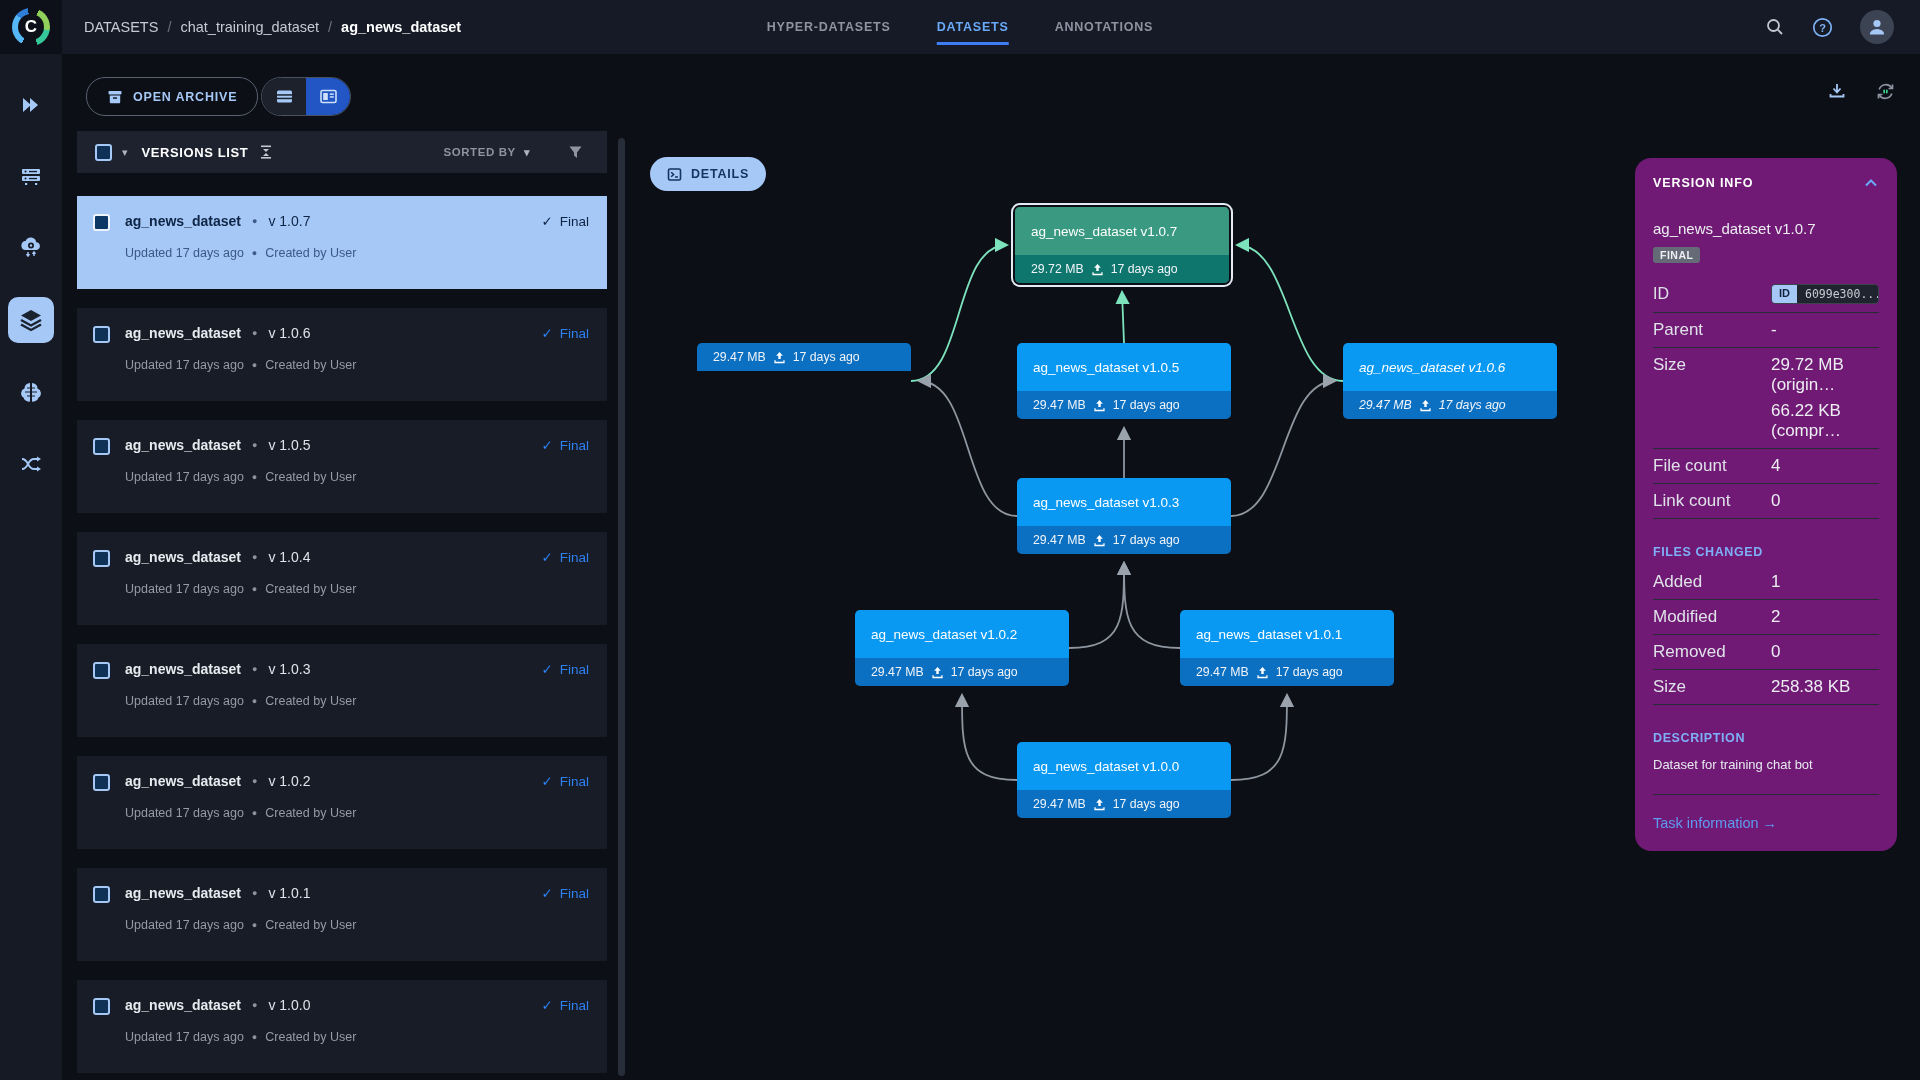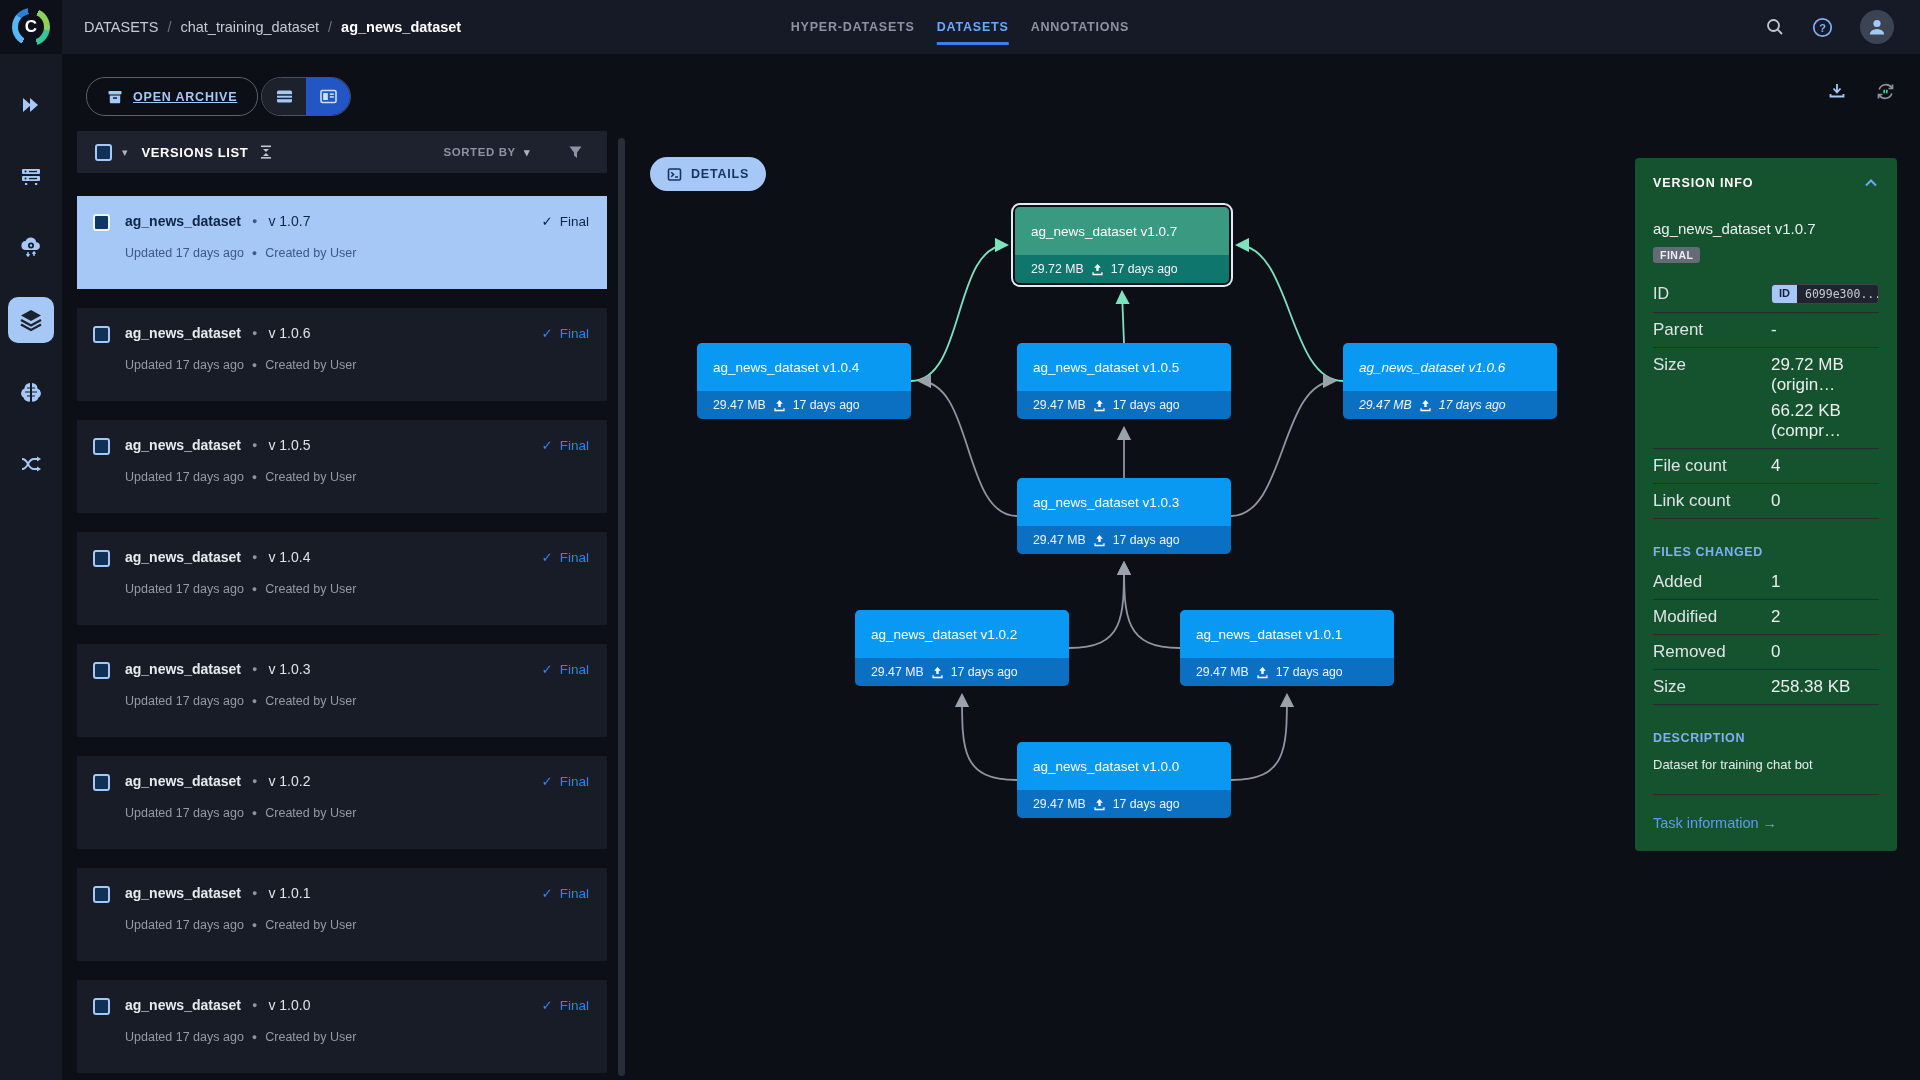--- a/index.html
+++ b/index.html
@@ -12,41 +12,41 @@
   .logo-box { width:62px; height:54px; background:#0d1019; display:flex; align-items:center; justify-content:center; }
   .logo-ring { width:38px; height:38px; border-radius:50%;
     background:conic-gradient(from 210deg, #55b7f5 0 100deg, #2f7fd6 100deg 140deg, #0d1019 140deg 175deg, #8ed05a 175deg 250deg, #36c79b 250deg 310deg, #0d1019 310deg 360deg);
     display:flex; align-items:center; justify-content:center; }
   .logo-ring .inner { width:26px; height:26px; border-radius:50%; background:#0d1019;
     display:flex; align-items:center; justify-content:center; font-weight:bold; font-size:17px; color:#fff; }
   .breadcrumb { margin-left:22px; font-size:14.5px; color:#c6cad3; display:flex; gap:9px; align-items:center; }
   .breadcrumb .sep { color:#6d7380; }
   .breadcrumb .crumb { cursor:pointer; }
   .breadcrumb .crumb:last-child { font-weight:bold; color:#ffffff; }
-  .tabs { position:absolute; left:50%; transform:translateX(-50%); height:36px; display:flex; gap:22px; }
+  .tabs { position:absolute; left:50%; transform:translateX(-50%); height:36px; display:flex; gap:46px; }
   .tab { display:flex; align-items:center; font-size:12.5px; font-weight:bold; letter-spacing:0.8px;
     color:#8d93a0; cursor:pointer; border-bottom:3px solid transparent; padding-top:3px; }
   .tab.active { color:#69a9f8; border-bottom-color:#3d7ef2; }
   .top-actions { margin-left:auto; display:flex; align-items:center; gap:27px; margin-right:26px; }
   .icon-btn { cursor:pointer; display:flex; align-items:center; justify-content:center; }
   .avatar { width:34px; height:34px; border-radius:50%; background:#3c4454; display:flex; align-items:center; justify-content:center; }
 
   
   .rail { position:absolute; left:0; top:54px; width:62px; bottom:0; background:#161a24; z-index:20;
     display:flex; flex-direction:column; align-items:center; padding-top:30px; gap:29px; }
   .rail-item { width:46px; height:42px; display:flex; align-items:center; justify-content:center; cursor:pointer; border-radius:10px; }
   .rail-item.active { background:#a6c8f7; height:46px; }
 
   
   .main { position:absolute; left:62px; top:54px; width:1858px; height:1026px; background:#0c0f16; }
 
   
   .btn-archive { position:absolute; left:24px; top:23px; height:39px; padding:0 20px; border:1px solid #596070;
     border-radius:19px; background:transparent; display:flex; align-items:center; gap:10px; cursor:pointer;
-    color:#a6c8f7; font-weight:bold; font-size:12.5px; letter-spacing:0.8px; font-family:inherit;text-decoration:underline; }
+    color:#a6c8f7; font-weight:bold; font-size:12.5px; letter-spacing:0.8px; font-family:inherit; }
   .view-toggle { position:absolute; left:199px; top:23px; height:39px; width:90px; border:1px solid #4a5160;
     border-radius:20px; overflow:hidden; display:flex; }
   .seg { flex:1; display:flex; align-items:center; justify-content:center; cursor:pointer; background:#1c212c; }
   .seg.active { background:#2156c4; }
   .tool-ic { position:absolute; top:27px; cursor:pointer; }
   .tool-download { right:73px; }
   .tool-refresh { right:24px; }
 
   
   .vpanel { position:absolute; left:15px; top:77px; width:530px; bottom:0; }
@@ -82,22 +82,22 @@
   .gnode { position:absolute; width:214px; height:76px; border-radius:5px; overflow:hidden; cursor:pointer; z-index:3; }
   .gnode .gtitle { height:48px; display:flex; align-items:center; padding:0 16px; font-size:13.5px; color:#ffffff; }
   .gnode .gfoot { height:28px; display:flex; align-items:center; gap:7px; padding:0 16px; font-size:12.3px; color:#f0f4f9; }
   .gnode.blue .gtitle { background:#0a99f2; }
   .gnode.blue .gfoot { background:#0c70c2; }
   .gnode.green .gtitle { background:#3a9a81; }
   .gnode.green .gfoot { background:#0f766e; }
   .gnode.selected { box-shadow:0 0 0 2px #0b0e15, 0 0 0 4px #e4ebf5; }
 
   
-  .info { position:absolute; left:1573px; top:104px; width:262px; min-height:678px; background:#14532d;
-    border-radius:4px; padding:17px 18px 20px 18px; }
+  .info { position:absolute; left:1573px; top:104px; width:262px; min-height:678px; background:#701a75;
+    border-radius:16px; padding:17px 18px 20px 18px; }
   .info-head { display:flex; align-items:center; justify-content:space-between; }
   .info-head-title { font-size:12.5px; font-weight:bold; letter-spacing:0.9px; color:#ffffff; }
   .vi-title { margin-top:29px; font-size:15px; color:#eceef2; }
   .badge { display:inline-block; margin-top:10px; background:#646b77; color:#eceef2; font-size:10.5px;
     font-weight:bold; letter-spacing:0.5px; padding:2px 7px; border-radius:3px; }
   .virow { display:flex; padding:7px 0; border-bottom:1px solid #262b35; font-size:17px; align-items:flex-start; }
   .virow:first-child { border-top:none; }
   .vilabel { width:118px; flex:none; color:#dfe2e8; }
   .vivalue { color:#eceef2; }
   .vivalue div { padding:0 0 6px 0; }
@@ -441,21 +441,20 @@
         <div class="gfoot">
           <span>29.72 MB</span>
           <svg width="13" height="13" viewBox="0 0 14 14">
             <path d="M7 1.2 L10.6 5.2 H8.3 V8.6 H5.7 V5.2 H3.4 z" fill="#ffffff"></path>
             <path d="M2.2 10 v2.4 h9.6 V10" fill="none" stroke="#ffffff" stroke-width="1.4"></path>
           </svg>
           <span>17 days ago</span>
         </div>
       </div>
       <div class="gnode blue" style="left: 635px; top: 289px;">
-        <div class="gtitle">ag_news_dataset v1.0.4</div>
         <div class="gfoot">
           <span>29.47 MB</span>
           <svg width="13" height="13" viewBox="0 0 14 14">
             <path d="M7 1.2 L10.6 5.2 H8.3 V8.6 H5.7 V5.2 H3.4 z" fill="#ffffff"></path>
             <path d="M2.2 10 v2.4 h9.6 V10" fill="none" stroke="#ffffff" stroke-width="1.4"></path>
           </svg>
           <span>17 days ago</span>
         </div>
       </div>
       <div class="gnode blue" style="left: 955px; top: 289px;">

